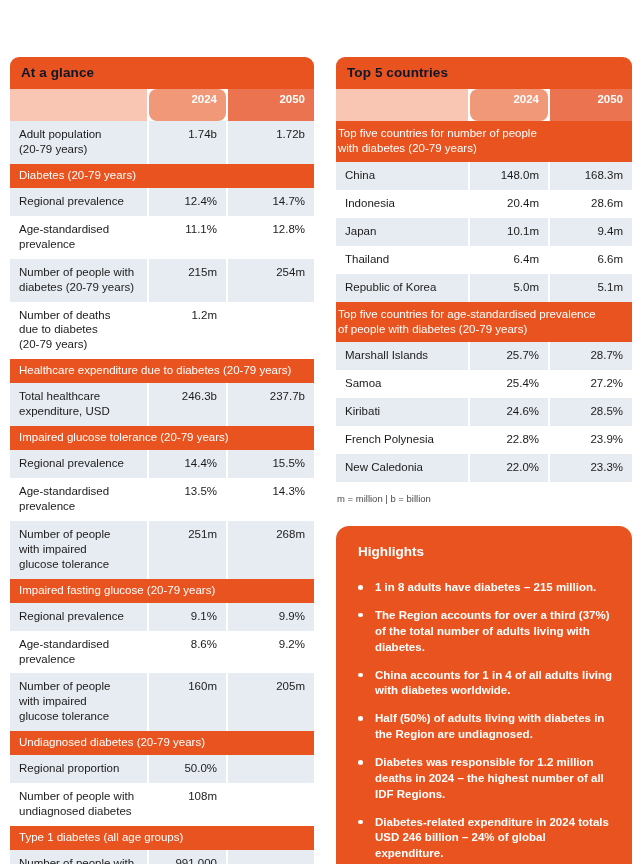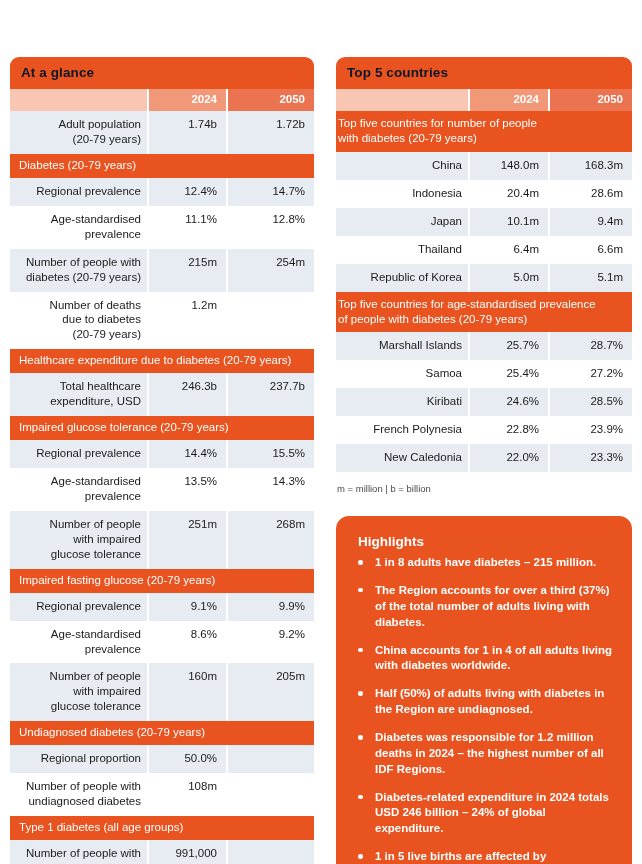--- a/index.html
+++ b/index.html
@@ -37,36 +37,36 @@
     border-collapse: collapse;
     table-layout: fixed;
     font-size: 11.5px;
     color: #1b1b1b;
   }
   table.grid td { vertical-align: top; }
 
   
   .yr-blank { background: #f8c6b2; height: 22px; }
   .yr-2024  { background: #f09878; color:#fff; font-weight:bold; font-size:11.5px;
-              text-align:right; padding: 4px 9px 5px 4px; height:22px; }
+              text-align:right; padding: 4px 9px 5px 4px; height:32px;border-radius:8px; }
   .yr-2050  { background: #ec7350; color:#fff; font-weight:bold; font-size:11.5px;
               text-align:right; padding: 4px 9px 5px 4px; height:22px; }
 
   
   .band td {
     background: #e8531f;
     color: #ffffff;
     font-size: 11.5px;
     padding: 4px 9px 5px 9px;
     line-height: 1.3;
   }
   .band-tall td { padding: 5px 9px 6px 2px; }
 
   
-  .lbl   { padding: 6px 6px 7px 9px; line-height: 1.3; text-align: right; }
+  .lbl   { padding: 6px 6px 7px 9px; line-height: 1.3; }
   .val   { padding: 6px 9px 7px 16px; text-align: right; line-height: 1.3; }
   .row-shade .lbl, .row-shade .val { background: #e7ecf2; }
   .row-plain .lbl, .row-plain .val { background: #ffffff; }
   
   .sep { width: 2px; padding:0; background:#ffffff !important; }
 
   
   .footnote {
     margin-top: 11px;
     font-size: 9.5px;
@@ -78,21 +78,21 @@
   .highlights {
     margin-top: 22px;
     background: #e8531f;
     border-radius: 13px;
     padding: 18px 16px 20px 18px;
     color: #ffffff;
   }
   .highlights h2 {
     font-size: 13.5px;
     font-weight: bold;
-    margin: 0 0 6px 4px;
+    margin: 0 0 21px 4px;
   }
   .highlights ul { list-style: none; }
   .highlights li {
     position: relative;
     font-size: 11.5px;
     font-weight: bold;
     line-height: 1.38;
     padding-left: 21px;
     margin-bottom: 12px;
   }

